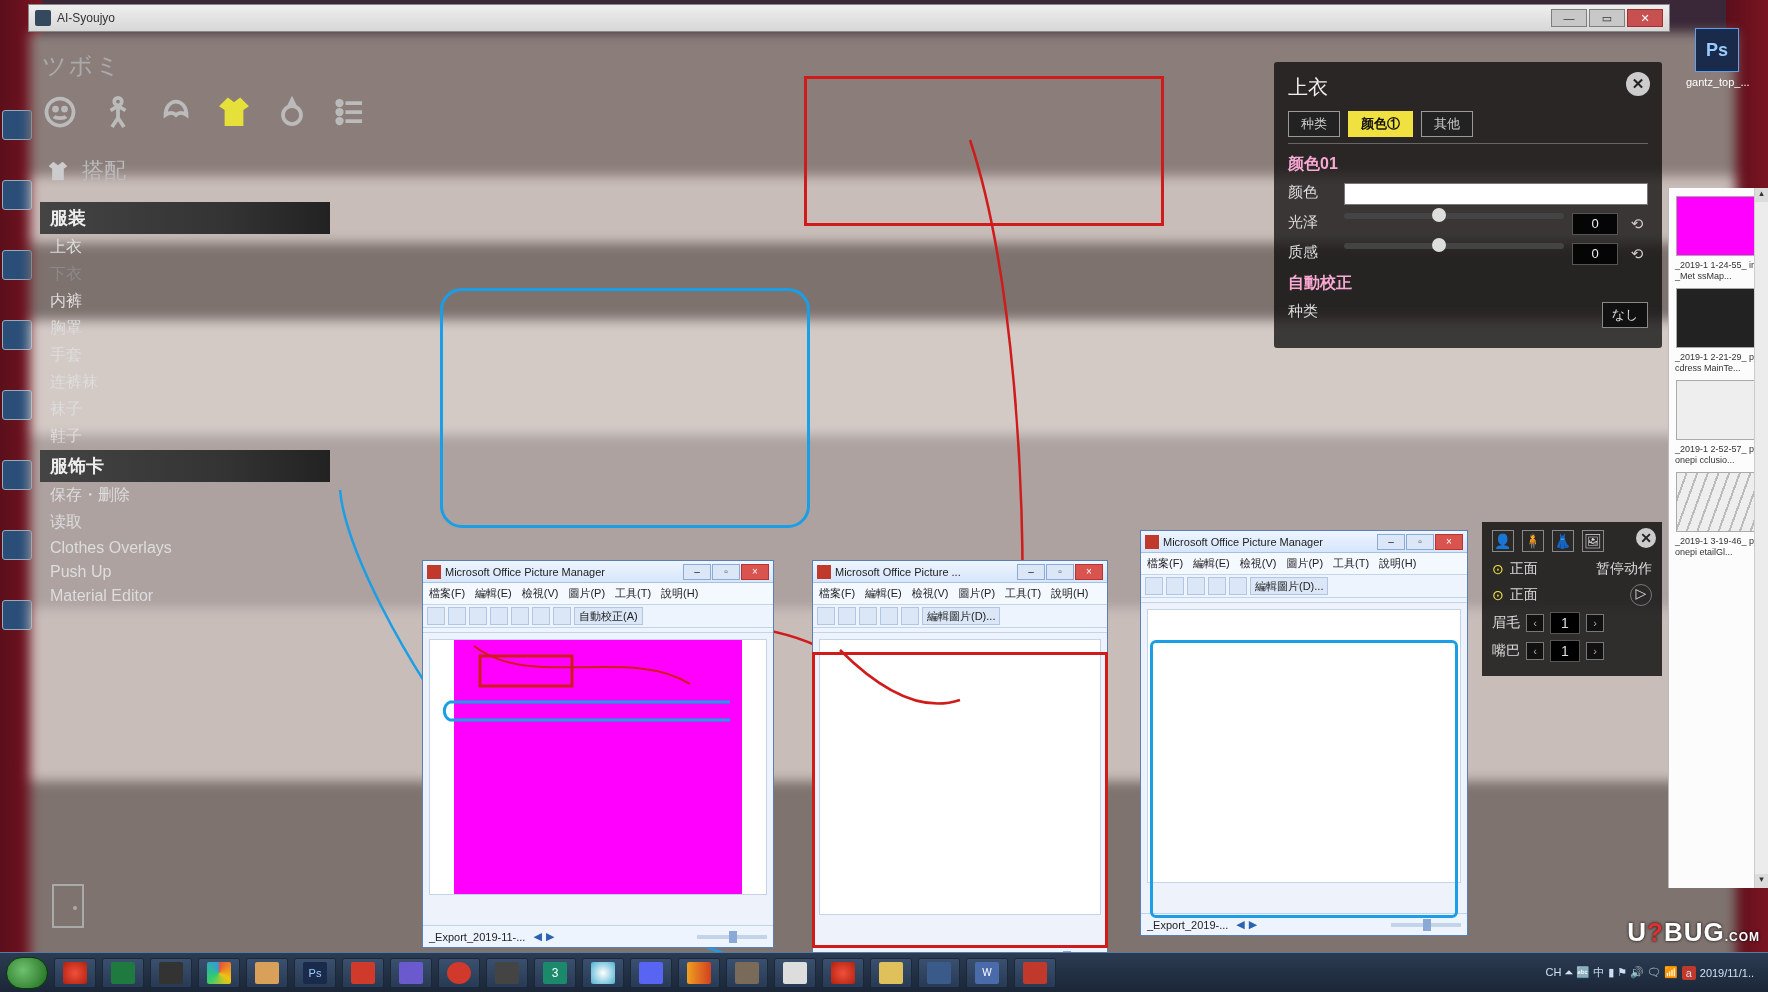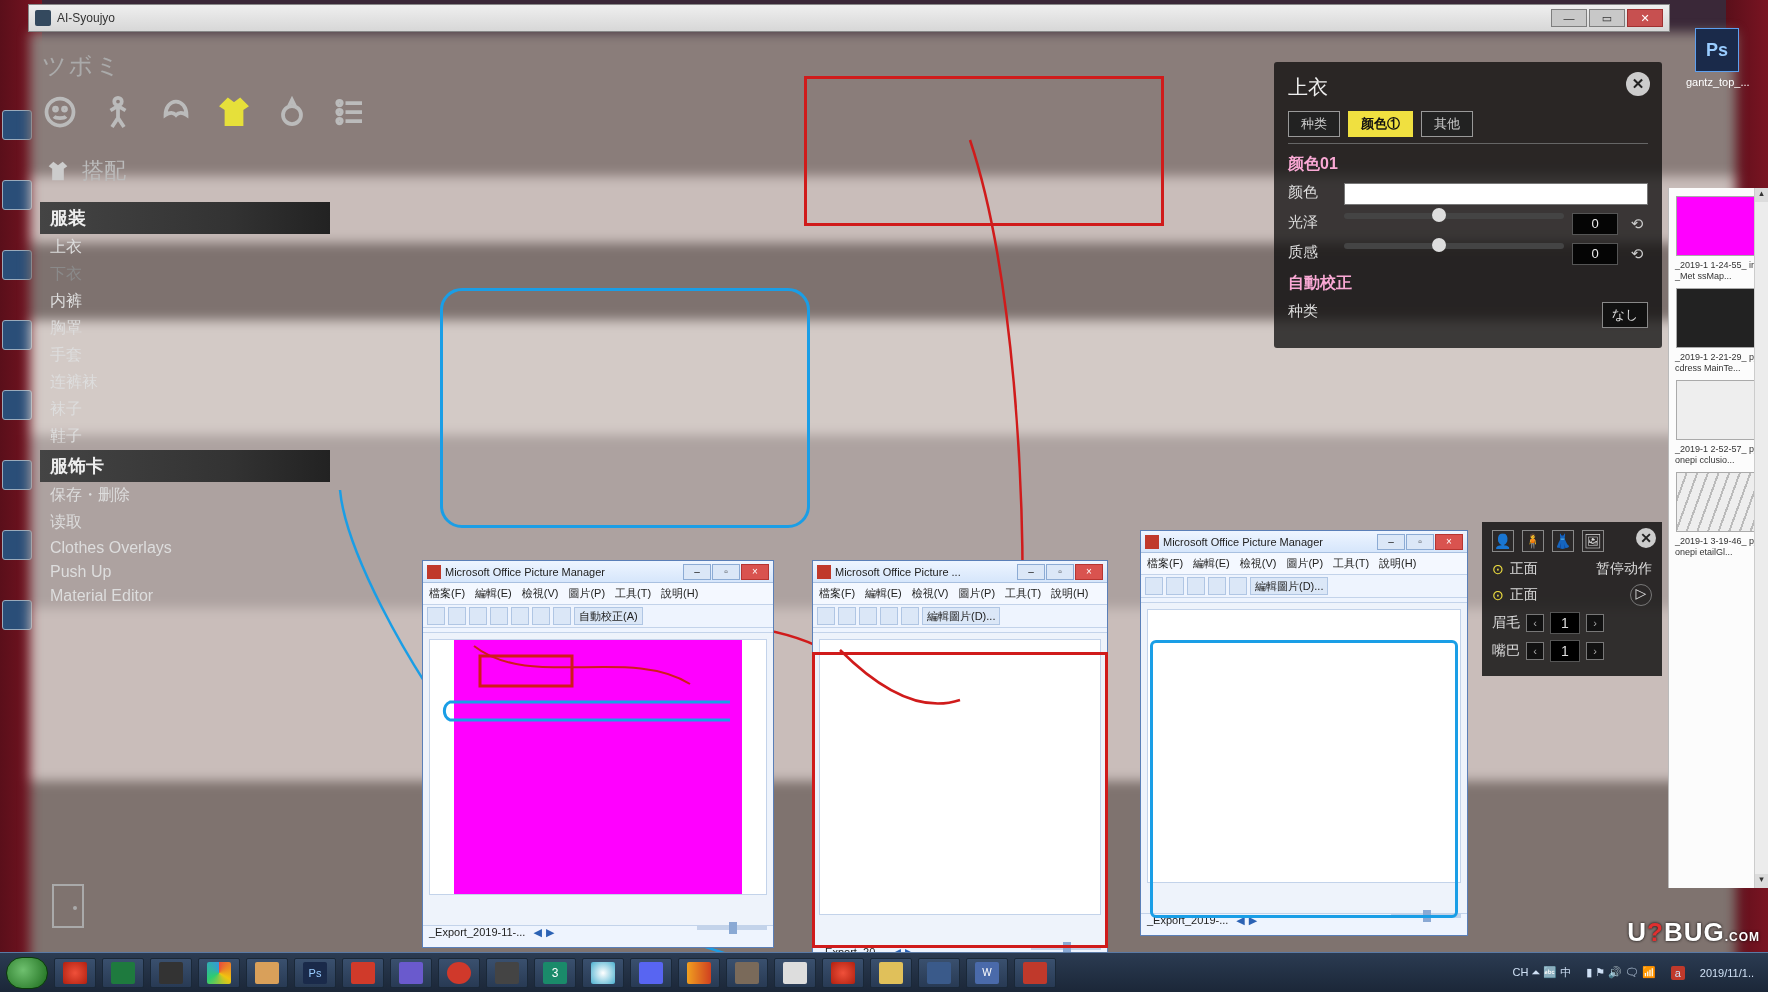--- a/index.html
+++ b/index.html
@@ -100,21 +100,21 @@
 .pmwin .ptb .wbtns{margin-left:auto;display:flex;gap:1px;}
 .pmwin .ptb .wbtn{width:28px;height:16px;background:#dbe7f7;border:1px solid #8cabd4;font-size:10px;text-align:center;line-height:14px;}
 .pmwin .ptb .wbtn.close{background:#d9534f;color:#fff;border-color:#b73531;}
 .pmwin .menu{padding:3px 6px;display:flex;flex-wrap:wrap;gap:0 10px;border-bottom:1px solid #c3d3ea;background:#f4f8ff;}
 .pmwin .menu span{white-space:nowrap;}
 .pmwin .tool{padding:2px 4px;display:flex;gap:3px;border-bottom:1px solid #c3d3ea;background:#eef4fe;align-items:center;flex-wrap:wrap;}
 .pmwin .tool .tb{width:18px;height:18px;background:#dbe7f7;border:1px solid #b0c6e4;}
 .pmwin .tool .tbw{padding:0 4px;height:18px;background:#dbe7f7;border:1px solid #b0c6e4;display:flex;align-items:center;gap:2px;}
 .pmwin .view{padding:2px 4px;display:flex;gap:3px;border-bottom:1px solid #c3d3ea;background:#eef4fe;}
 .pmwin .canvas{flex:1;background:#fff;margin:6px;border:1px solid #c3d3ea;position:relative;overflow:hidden;}
-.pmwin .status{height:22px;background:#eef4fe;border-top:1px solid #c3d3ea;display:flex;align-items:flex-start;padding:0 6px;gap:8px;margin-top:24px;}
+.pmwin .status{height:22px;background:#eef4fe;border-top:1px solid #c3d3ea;display:flex;align-items:center;padding:0 6px;gap:8px;margin-top:24px;}
 .pmwin .status .fn{flex:0 0 auto;}
 .pmwin .status .nav{display:flex;gap:4px;color:#2b62b4;}
 .pmwin .status .zoom{margin-left:auto;display:flex;align-items:center;gap:4px;}
 .pmwin .status .ztrack{width:70px;height:4px;background:#c3d3ea;position:relative;}
 .pmwin .status .ztrack .zt{position:absolute;top:-4px;left:32px;width:8px;height:12px;background:#8aa9d4;}
 
 
 .herring{background:
   repeating-linear-gradient(115deg,#ddd 0 10px,#888 10px 12px,#ddd 12px 22px),
   repeating-linear-gradient(65deg,#ddd 0 10px,#888 10px 12px,#ddd 12px 22px);
@@ -136,21 +136,21 @@
 
 
 .psicon{position:absolute;right:20px;top:28px;width:62px;text-align:center;color:#fff;font-size:11px;}
 .psicon .box{width:44px;height:44px;margin:0 auto 4px;background:#1a2a4a;border:1px solid #5da0f0;display:flex;align-items:center;justify-content:center;color:#9cf;font-weight:bold;font-size:18px;}
 
 
 .taskbar{position:absolute;left:0;right:0;bottom:0;height:40px;background:linear-gradient(#2b3b52,#1b2738);border-top:1px solid #5a7aa5;display:flex;align-items:center;padding:0 6px;gap:6px;}
 .taskbar .start{width:42px;height:32px;border-radius:16px;background:radial-gradient(circle at 40% 40%,#6fc06f,#1a6a1a);border:1px solid #0a3a0a;}
 .taskbar .tb{width:42px;height:30px;background:linear-gradient(#3a506e,#283a54);border:1px solid #1a2838;border-radius:2px;display:flex;align-items:center;justify-content:center;}
 .taskbar .tb .inner{width:24px;height:22px;border-radius:2px;}
-.taskbar .tray{margin-left:auto;display:flex;align-items:center;gap:15px;color:#cfe0f5;font-size:11px;padding-right:8px;}
+.taskbar .tray{margin-left:auto;display:flex;align-items:center;gap:4px;color:#cfe0f5;font-size:11px;padding-right:8px;}
 .watermark{position:absolute;right:8px;bottom:44px;color:#fff;font-weight:900;font-family:Arial;font-size:26px;letter-spacing:1px;text-shadow:0 0 3px #000;}
 .watermark .o{color:#e03030;}
 </style>
 </head>
 <body>
 
 <div class="desk-left">
   <div class="left-icons">
     <div class="dico"></div>
     <div class="dico"></div>

